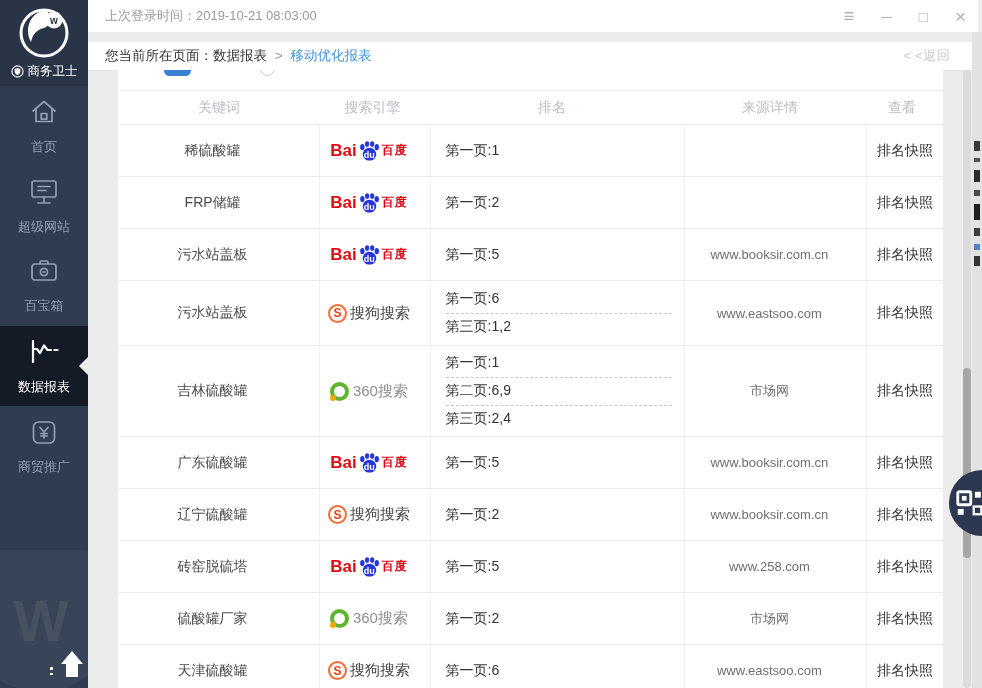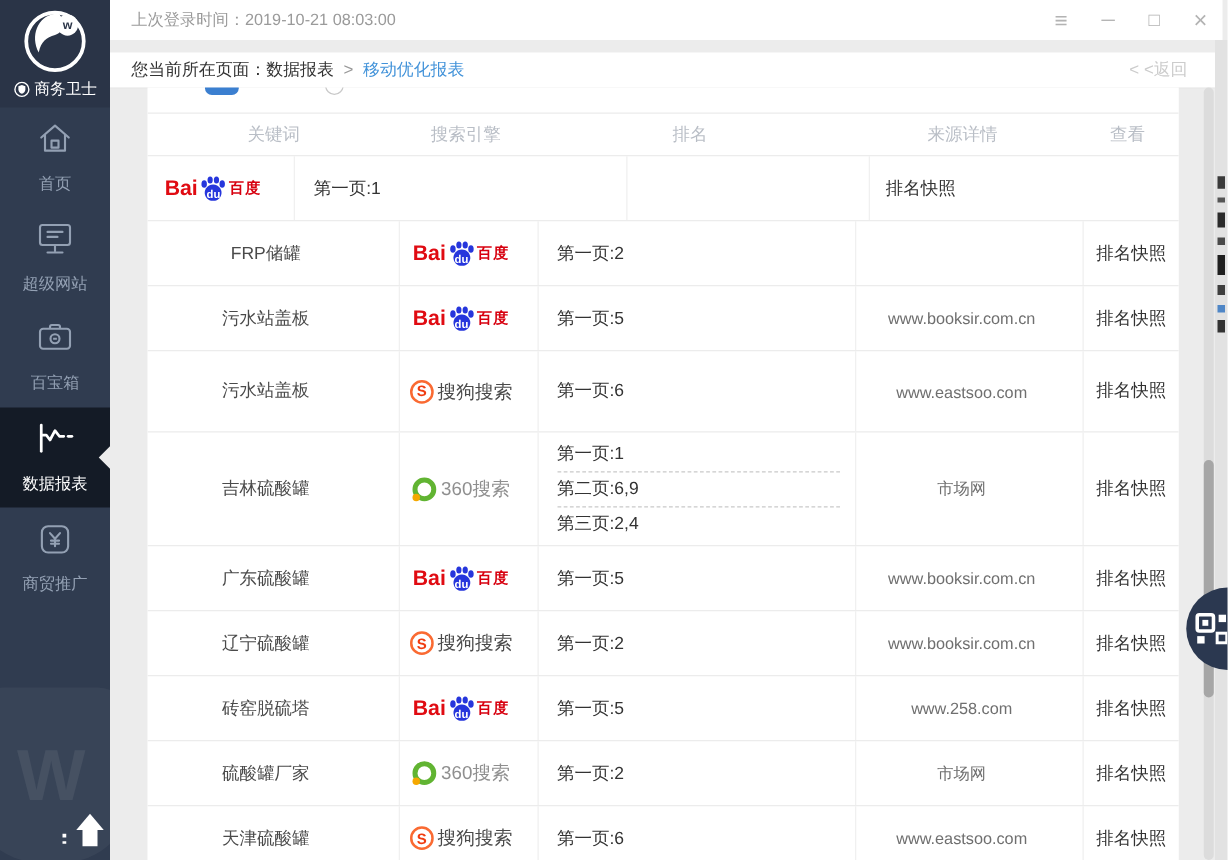--- a/index.html
+++ b/index.html
@@ -200,20 +200,23 @@
     </div>
     <div class="thead">
       <span class="th c-kw">关键词</span>
       <span class="th c-eng">搜索引擎</span>
       <span class="th c-rank">排名</span>
       <span class="th c-src">来源详情</span>
       <span class="th c-view">查看</span>
     </div>
     <div id="rows">
         <div class="trow h1">
+    <div class="td c-kw">
+            <span class="kw">稀硫酸罐</span>
+          </div>
     <div class="td c-eng">
             <span class="engine">
               <span class="bd-bai">Bai</span>
               <span class="bd-paw">
                 <svg viewBox="0 0 24 22" width="23" height="21">
                   <ellipse cx="4.5" cy="7.5" rx="2.3" ry="3.2" fill="#2636dc"></ellipse>
                   <ellipse cx="9.5" cy="4.2" rx="2.2" ry="3" fill="#2636dc"></ellipse>
                   <ellipse cx="14.8" cy="4.2" rx="2.2" ry="3" fill="#2636dc"></ellipse>
                   <ellipse cx="19.6" cy="7.5" rx="2.3" ry="3.2" fill="#2636dc"></ellipse>
                   <path d="M12 8 C7 8 3.5 13 5.5 17.5 C7 20.8 10 21.6 12 21.6 C14 21.6 17 20.8 18.5 17.5 C20.5 13 17 8 12 8 Z" fill="#2636dc"></path>
@@ -298,20 +301,21 @@
             <span class="kw">污水站盖板</span>
           </div>
     <div class="td c-eng">
             <span class="engine">
               <span class="sg-badge">S</span>
               <span class="sg-text">搜狗搜索</span>
             </span>
           </div>
     <div class="td c-rank">
             <div class="rank-line">第一页:6</div>
+            <div class="rank-line">第三页:1,2</div>
           </div>
     <div class="td c-src">
             <span class="src">www.eastsoo.com</span>
           </div>
     <div class="td c-view">
             <span class="view">排名快照</span>
           </div>
   </div>
         <div class="trow h3">
     <div class="td c-kw">

